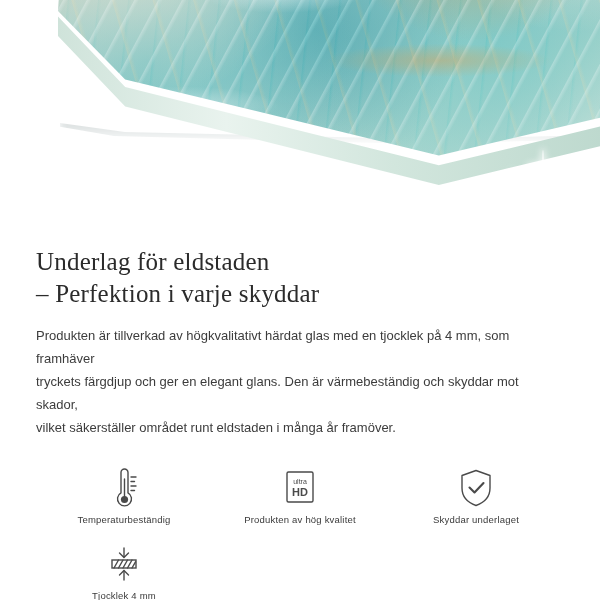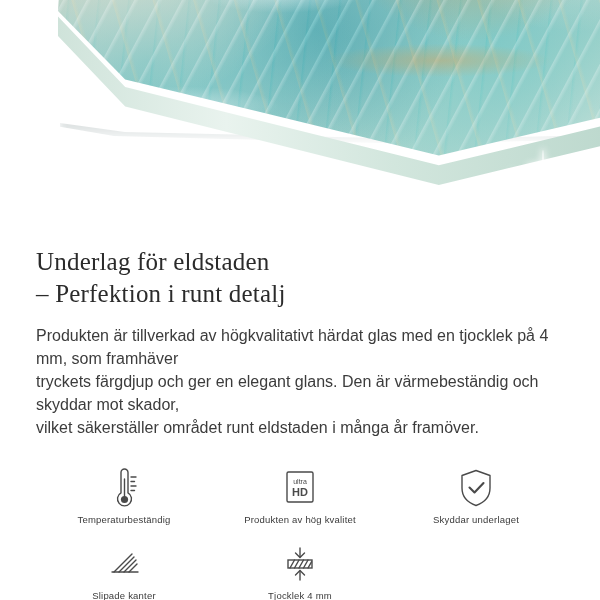--- a/index.html
+++ b/index.html
@@ -130,21 +130,21 @@
     font-family: "Liberation Serif", serif;
     font-size: 25px;
     line-height: 32px;
     color: #2b2b2b;
     font-weight: 400;
     margin: 0 0 14px 0;
     letter-spacing: 0.2px;
   }
   .headline .l2 { display: block; }
   .body-copy {
-    font-size: 16px;
+    font-size: 13px;
     line-height: 23px;
     color: #3c3c3c;
     margin: 0;
     max-width: 520px;
   }
   .body-copy span { display: block; }
 
   
   .features {
     margin-top: 26px;
@@ -190,21 +190,21 @@
     </div>
     <span class="sparkle sp1"></span>
     <span class="sparkle sp2"></span>
     <span class="sparkle sp3"></span>
   </div>
 
   <div class="content">
 
     <h1 class="headline">
       <span class="l1">Underlag för eldstaden</span>
-      <span class="l2">– Perfektion i runt detalj</span>
+      <span class="l2">– Perfektion i varje skyddar</span>
     </h1>
 
     <p class="body-copy">
       <span>Produkten är tillverkad av högkvalitativt härdat glas med en tjocklek på 4 mm, som framhäver</span>
       <span>tryckets färgdjup och ger en elegant glans. Den är värmebeständig och skyddar mot skador,</span>
       <span>vilket säkerställer området runt eldstaden i många år framöver.</span>
     </p>
 
     <div class="features">
 
@@ -237,34 +237,20 @@
         <div class="feature-icon">
           <svg width="42" height="44" viewBox="0 0 42 44">
             <path d="M21 4.5 L35 9.5 V22 c0 9.5 -7 15 -14 17.5 C14 37 7 31.5 7 22 V9.5 Z" fill="none" stroke="#4a4a4a" stroke-width="1.4" stroke-linejoin="round"></path>
             <path d="M14.5 21.5 l5 5 l9 -9.5" fill="none" stroke="#4a4a4a" stroke-width="2.1" stroke-linecap="round" stroke-linejoin="round"></path>
           </svg>
         </div>
         <div class="feature-label">Skyddar underlaget</div>
       </div>
 
 
-      <div class="feature">
-        <div class="feature-icon">
-          <svg width="46" height="40" viewBox="0 0 46 40">
-            <g fill="none" stroke="#4a4a4a" stroke-width="1.4" stroke-linecap="round">
-              <path d="M13 28 L31 10"></path>
-              <path d="M18 28 L33 13"></path>
-              <path d="M23 28 L35 16"></path>
-              <path d="M28 28 L36 20"></path>
-              <path d="M11 28 h26"></path>
-            </g>
-          </svg>
-        </div>
-        <div class="feature-label">Slipade kanter</div>
-      </div>
 
       <div class="feature">
         <div class="feature-icon">
           <svg width="46" height="42" viewBox="0 0 46 42">
             <g fill="none" stroke="#4a4a4a" stroke-width="1.4" stroke-linecap="round">
               <path d="M23 5 v9"></path>
               <path d="M18.5 10 L23 14.5 L27.5 10"></path>
               <rect x="11" y="17" width="24" height="8"></rect>
               <path d="M13 25 l4.5 -8 M17.5 25 l4.5 -8 M22 25 l4.5 -8 M26.5 25 l4.5 -8 M31 25 l3.5 -6.2"></path>
               <path d="M23 37 v-9"></path>

